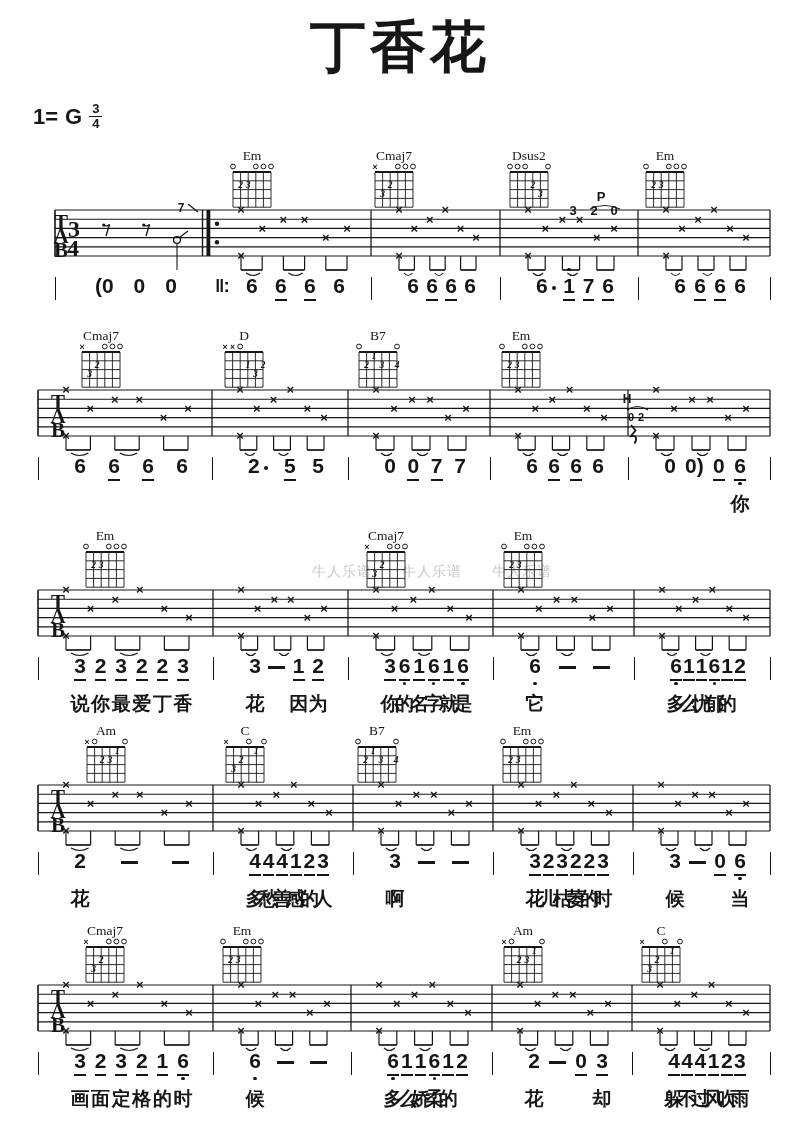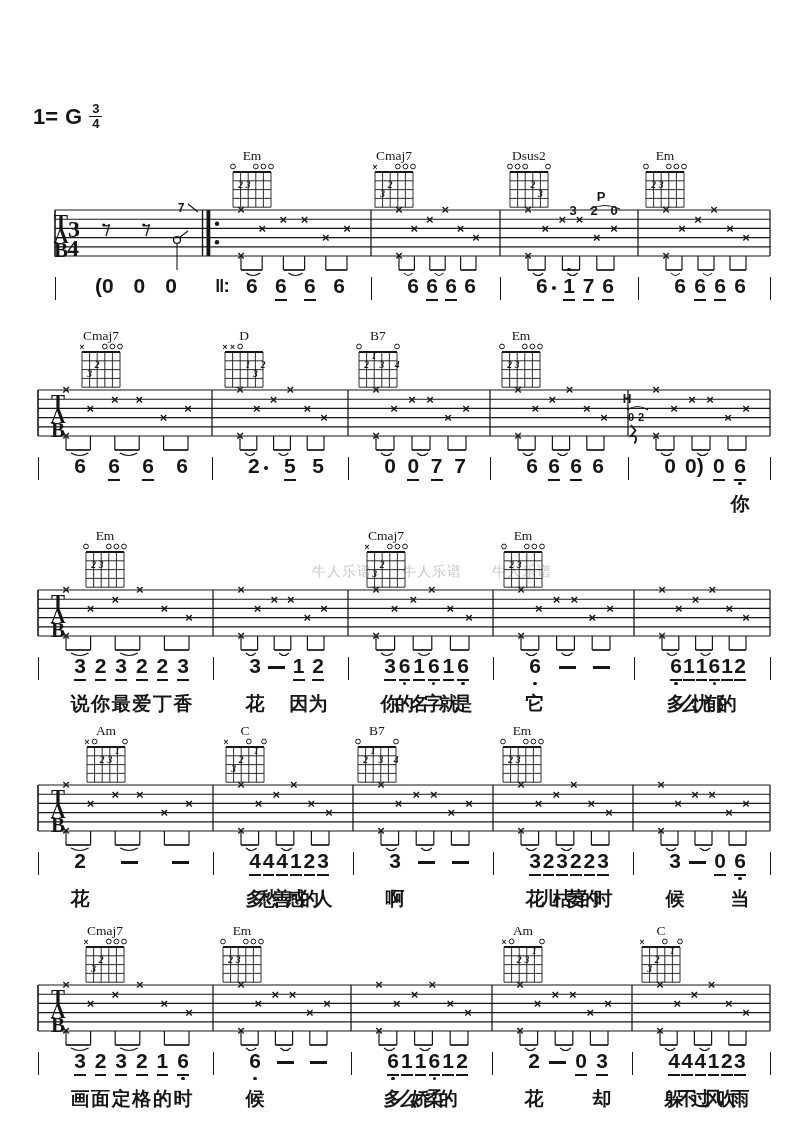--- a/index.html
+++ b/index.html
@@ -33,20 +33,21 @@
   .dotr{display:inline-block;width:4px;height:4px;border-radius:50%;background:#161616;
         margin:0 0 3px 4px;}
   .lyr{position:absolute;top:37px;left:50%;transform:translateX(-50%);
        font-family:"Liberation Serif",serif;font-size:19px;font-weight:bold;white-space:nowrap;}
   .tick{position:absolute;top:133px;width:1.4px;height:23px;background:#161616;}
 </style>
 </head>
 <body>
 
 <div class="page">
+  <h1 class="title">丁香花</h1>
   <div class="keysig">
     <span>1=</span>
     <span>G</span>
     <span class="frac">
       <span class="ft">3</span>
       <span class="fb">4</span>
     </span>
   </div>
   <div id="score">
       <div class="system" style="top: 144px;">

